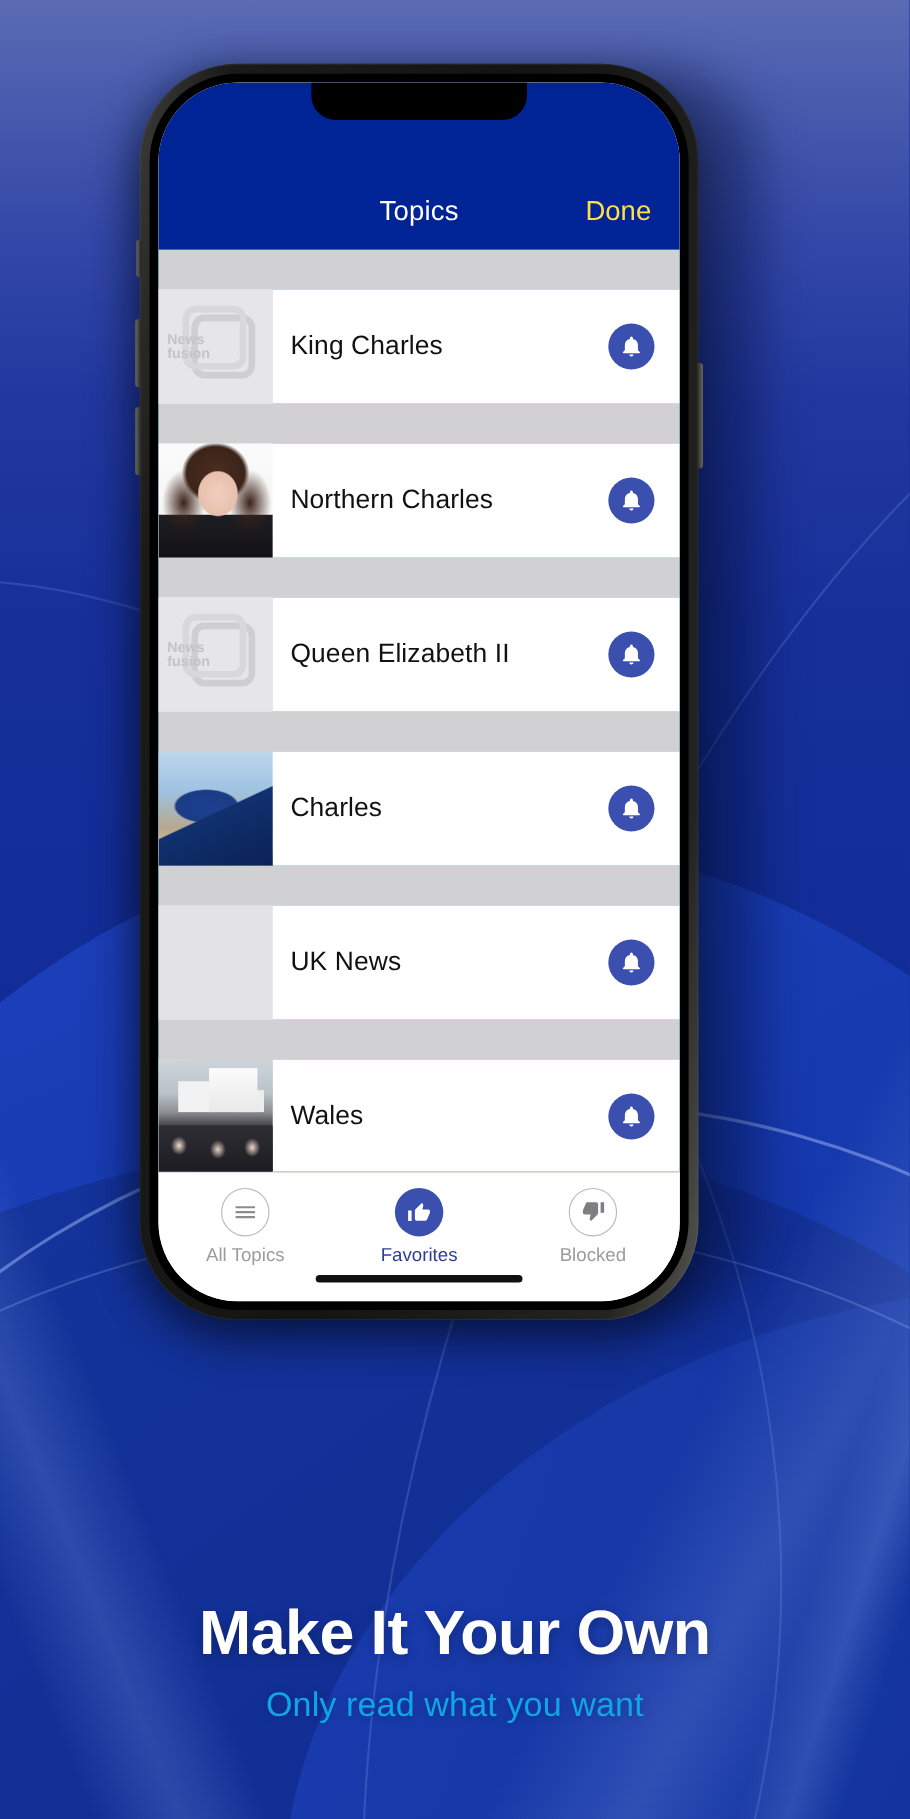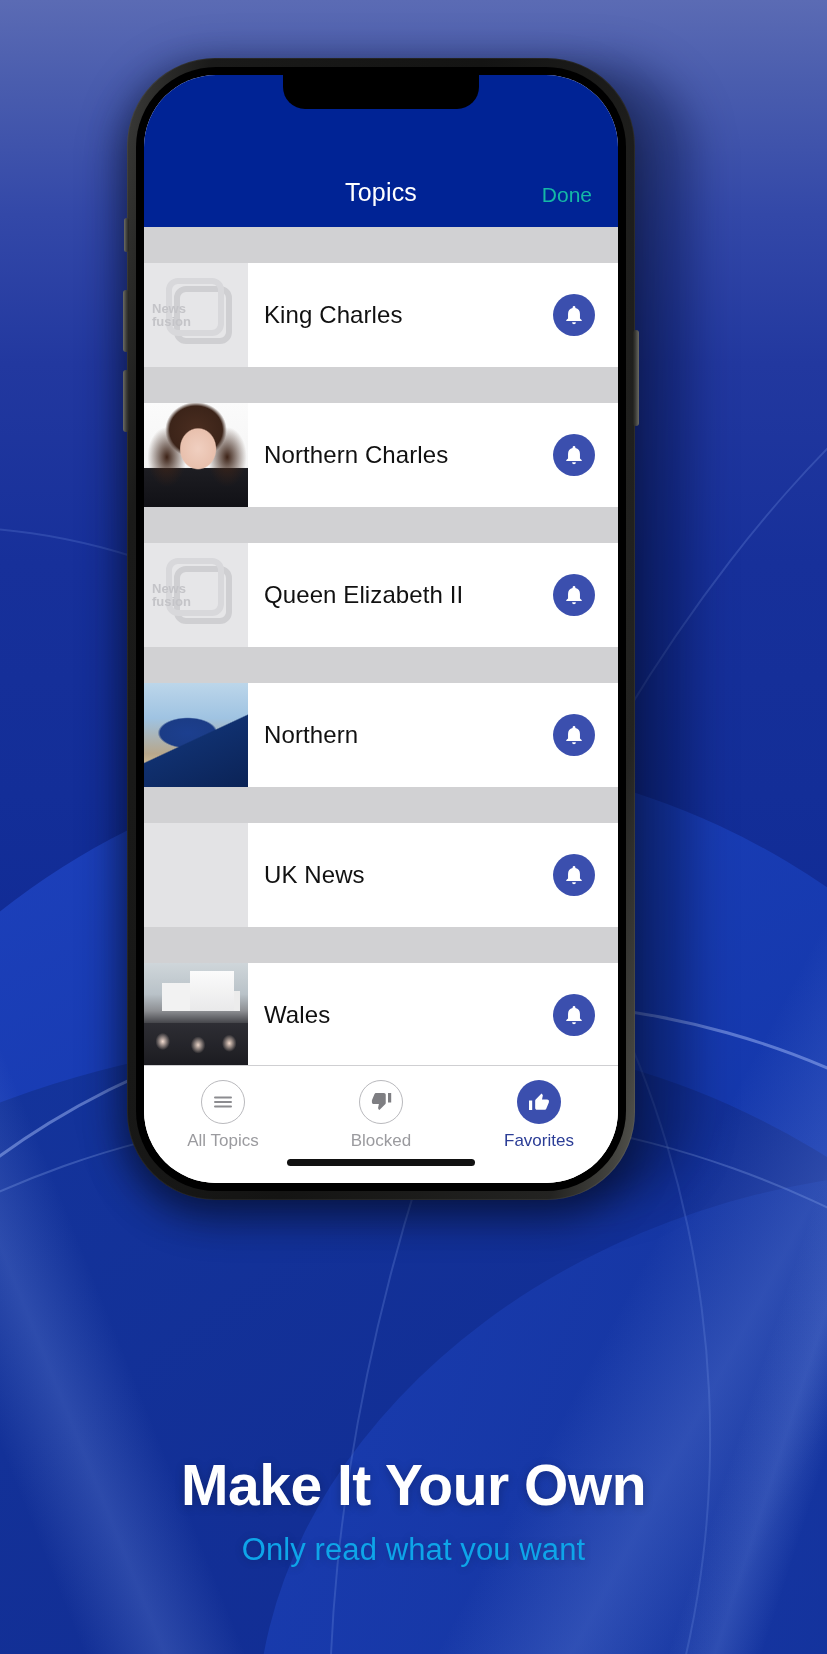--- a/index.html
+++ b/index.html
@@ -82,22 +82,22 @@
   
   .nav{
     background:#002395;height:152px;flex:0 0 auto;position:relative;
     display:flex;align-items:flex-end;justify-content:center;
   }
   .nav-title{
     color:#fff;font-size:25px;font-weight:400;letter-spacing:.2px;
     padding-bottom:20px;
   }
   .nav-done{
-    position:absolute;right:26px;bottom:20px;color:#14b8a6;
-    font-size:21px;font-weight:400;
+    position:absolute;right:26px;bottom:20px;color:#fde047;
+    font-size:25px;font-weight:400;
   }
 
   
   .list{flex:1 1 auto;background:#0369a1;overflow:hidden;position:relative;}
   .gap{height:36px;background:#d1d1d3;}
   .row{
     height:104px;background:#fff;display:flex;align-items:stretch;
     position:relative;
   }
   .thumb{width:104px;flex:0 0 104px;overflow:hidden;position:relative;background:#e3e3e5;}
@@ -300,21 +300,21 @@
               </div>
             </div>
           </div>
 
           <div class="gap"></div>
 
           <div class="row">
             <div class="thumb">
               <div class="ph-sc"></div>
             </div>
-            <div class="row-title">Northern</div>
+            <div class="row-title">Charles</div>
             <div class="bell-wrap">
               <div class="bell">
                 <svg viewBox="0 0 24 24">
                     <path d="M12 22a2.1 2.1 0 0 0 2.1-2.1H9.9A2.1 2.1 0 0 0 12 22zm6.5-6.2v-5a6.5 6.5 0 0 0-5-6.33V3.6a1.5 1.5 0 1 0-3 0v.87a6.5 6.5 0 0 0-5 6.33v5L3.7 17.4a.7.7 0 0 0 .5 1.2h15.6a.7.7 0 0 0 .5-1.2l-1.8-1.6z"></path>
                   </svg>
               </div>
             </div>
           </div>
 
           <div class="gap"></div>
@@ -357,35 +357,35 @@
               <svg viewBox="0 0 24 24" fill="none" stroke="#8c8c90" stroke-width="2" stroke-linecap="round">
                 <line x1="4" y1="7.5" x2="20" y2="7.5"></line>
                   <line x1="4" y1="12" x2="20" y2="12"></line>
                   <line x1="4" y1="16.5" x2="20" y2="16.5"></line>
               </svg>
             </div>
             <div class="tab-lbl">All Topics</div>
           </div>
 
           <div class="tab">
+            <div class="tab-ic active">
+              <svg viewBox="0 0 24 24" fill="#ffffff">
+                  <path d="M2 20h3.2V10.5H2V20zm20-8.6c0-1-.8-1.8-1.8-1.8h-5.2l.8-3.8.03-.3c0-.4-.17-.78-.44-1.05L14.5 3.6 8.7 9.4c-.33.33-.53.78-.53 1.28V18c0 1 .8 1.8 1.8 1.8h7.6c.75 0 1.4-.45 1.67-1.1l2.5-5.87c.08-.2.12-.4.12-.63v-.8z"></path>
+                </svg>
+            </div>
+            <div class="tab-lbl active">Favorites</div>
+          </div>
+
+          <div class="tab">
             <div class="tab-ic inactive">
               <svg viewBox="0 0 24 24" fill="#7e7e82">
                   <path d="M14.8 3H7.2c-.75 0-1.4.45-1.67 1.1L3.03 9.97c-.08.2-.12.4-.12.63v1.6c0 1 .8 1.8 1.8 1.8h5.2l-.8 3.8-.03.3c0 .4.17.78.44 1.05l.88.85 5.8-5.8c.33-.33.53-.78.53-1.28V4.8c0-1-.8-1.8-1.8-1.8zM19 3v9.5h3.2V3H19z"></path>
                 </svg>
             </div>
             <div class="tab-lbl">Blocked</div>
-          </div>
-
-          <div class="tab">
-            <div class="tab-ic active">
-              <svg viewBox="0 0 24 24" fill="#ffffff">
-                  <path d="M2 20h3.2V10.5H2V20zm20-8.6c0-1-.8-1.8-1.8-1.8h-5.2l.8-3.8.03-.3c0-.4-.17-.78-.44-1.05L14.5 3.6 8.7 9.4c-.33.33-.53.78-.53 1.28V18c0 1 .8 1.8 1.8 1.8h7.6c.75 0 1.4-.45 1.67-1.1l2.5-5.87c.08-.2.12-.4.12-.63v-.8z"></path>
-                </svg>
-            </div>
-            <div class="tab-lbl active">Favorites</div>
           </div>
         </div>
 
         <div class="home-ind"></div>
       </div>
     </div>
   </div>
 </div>
 
 <div class="promo">

